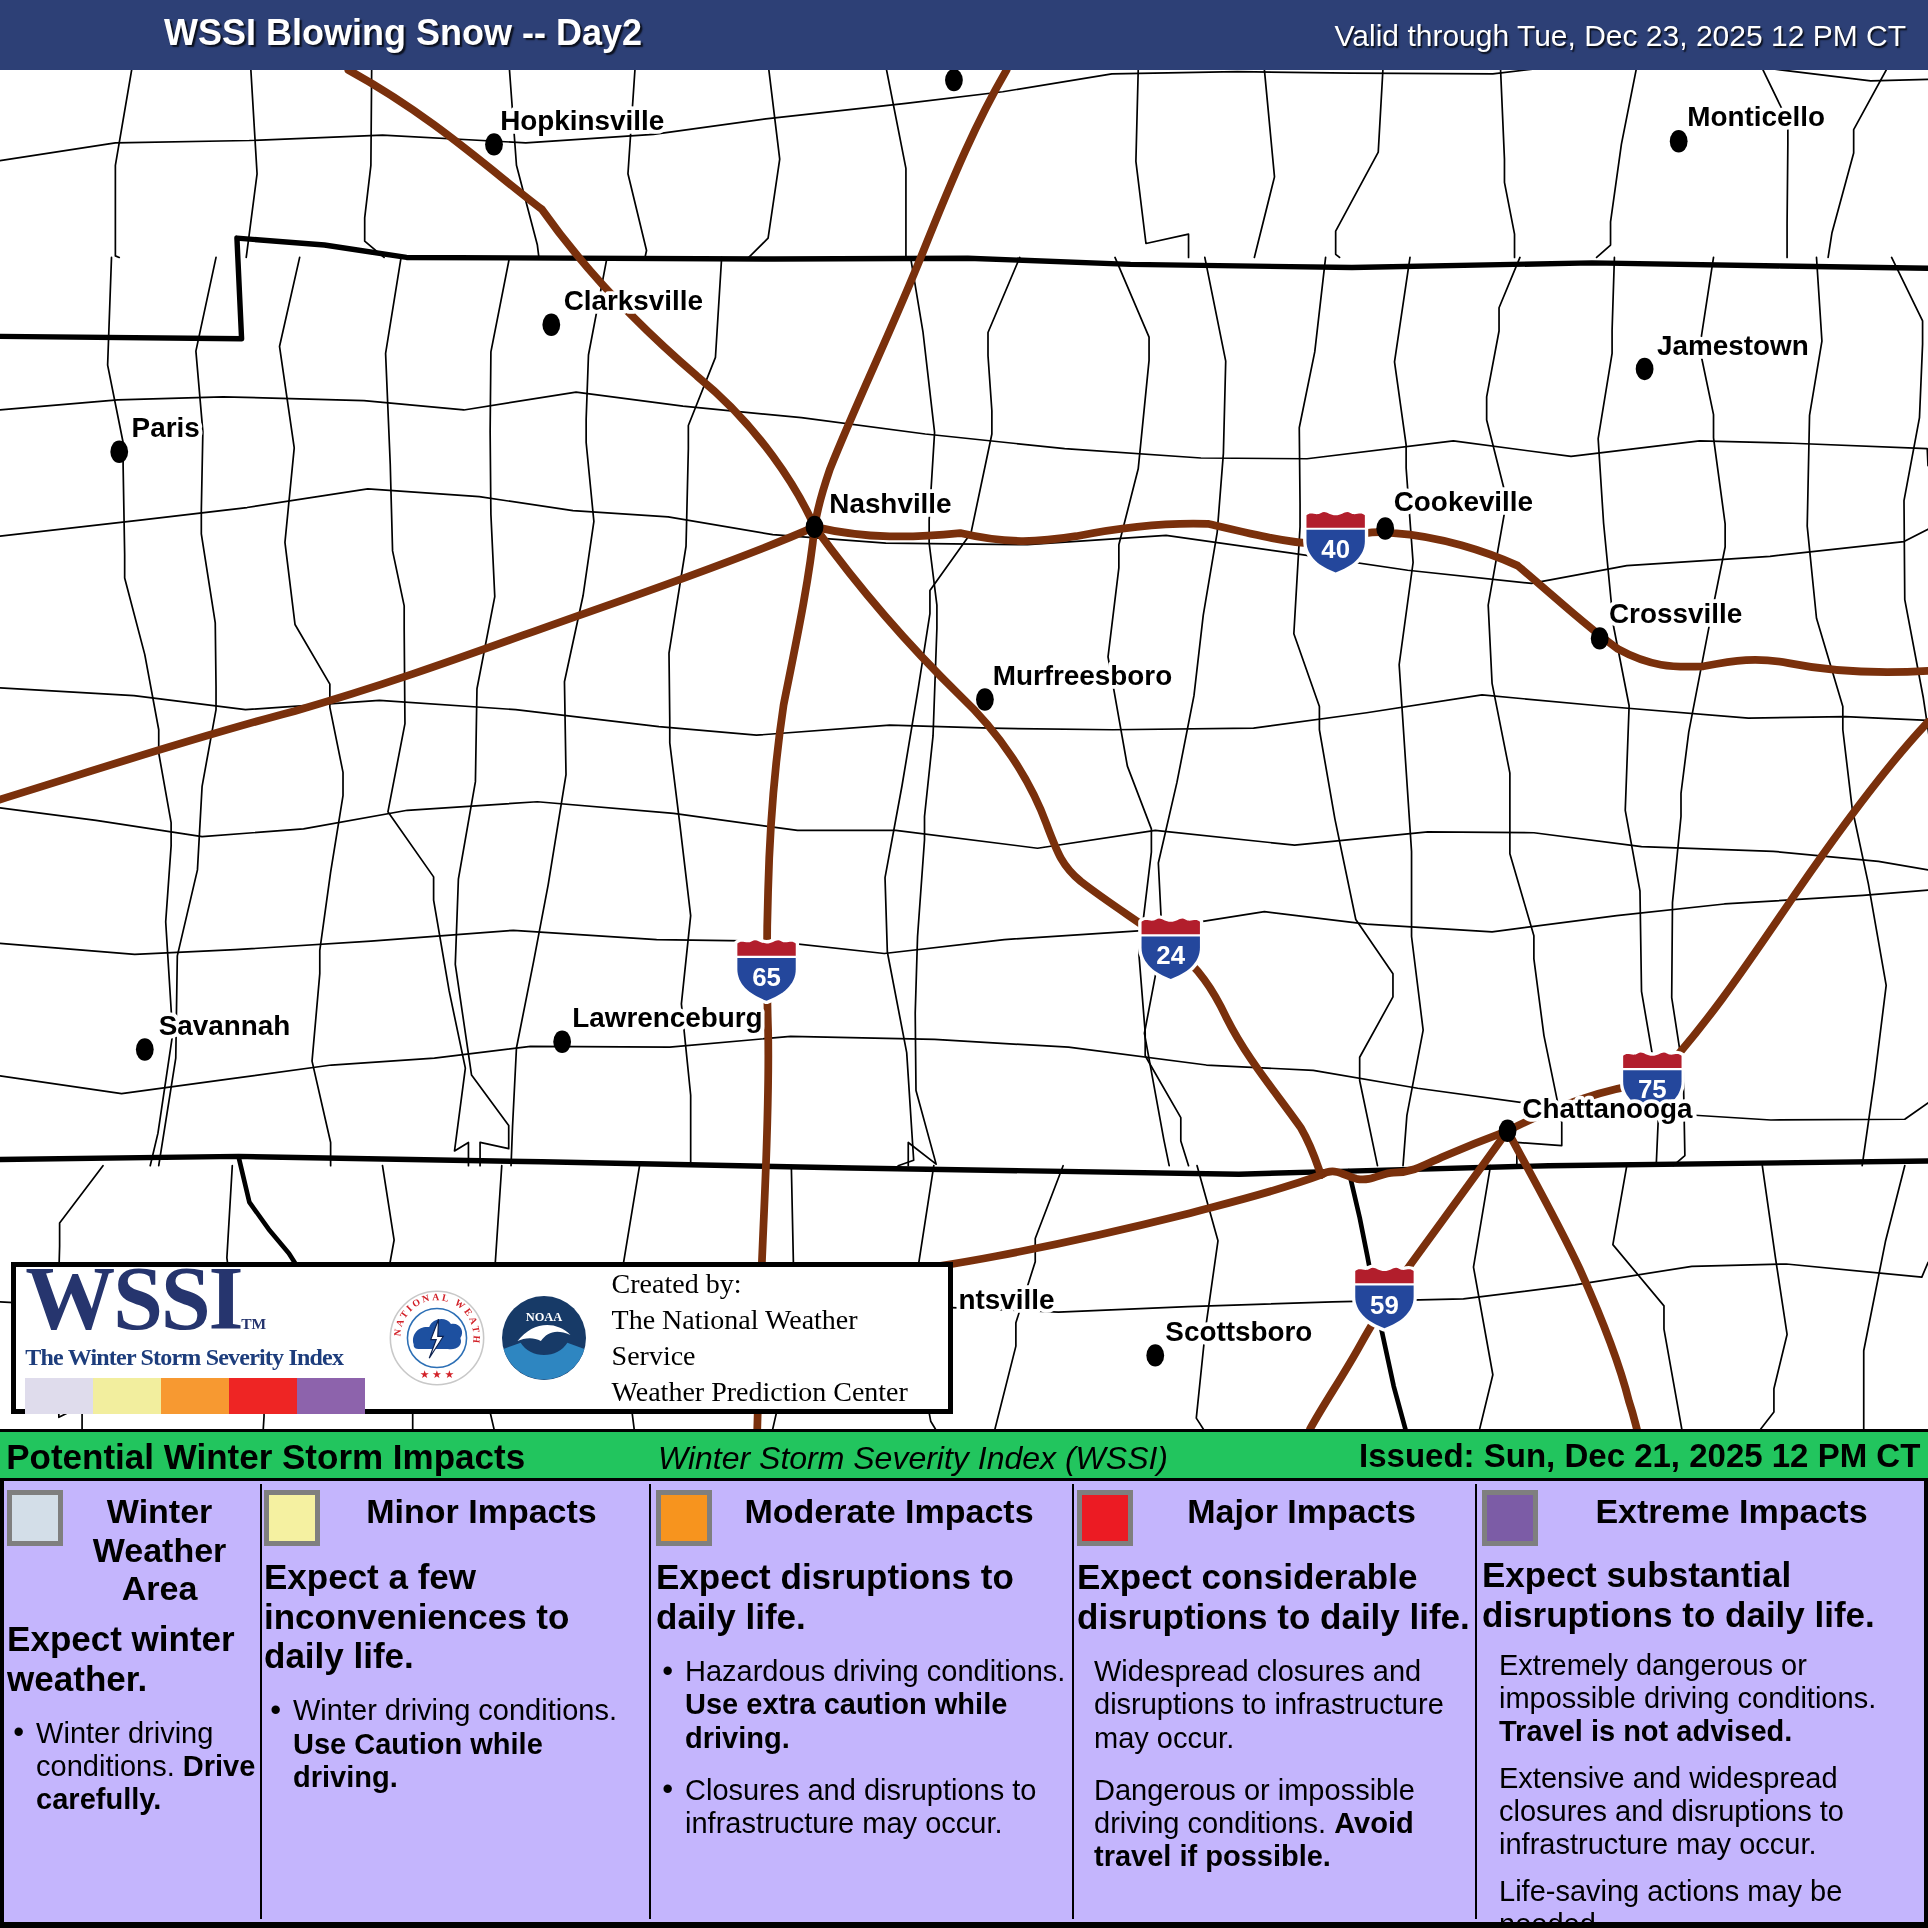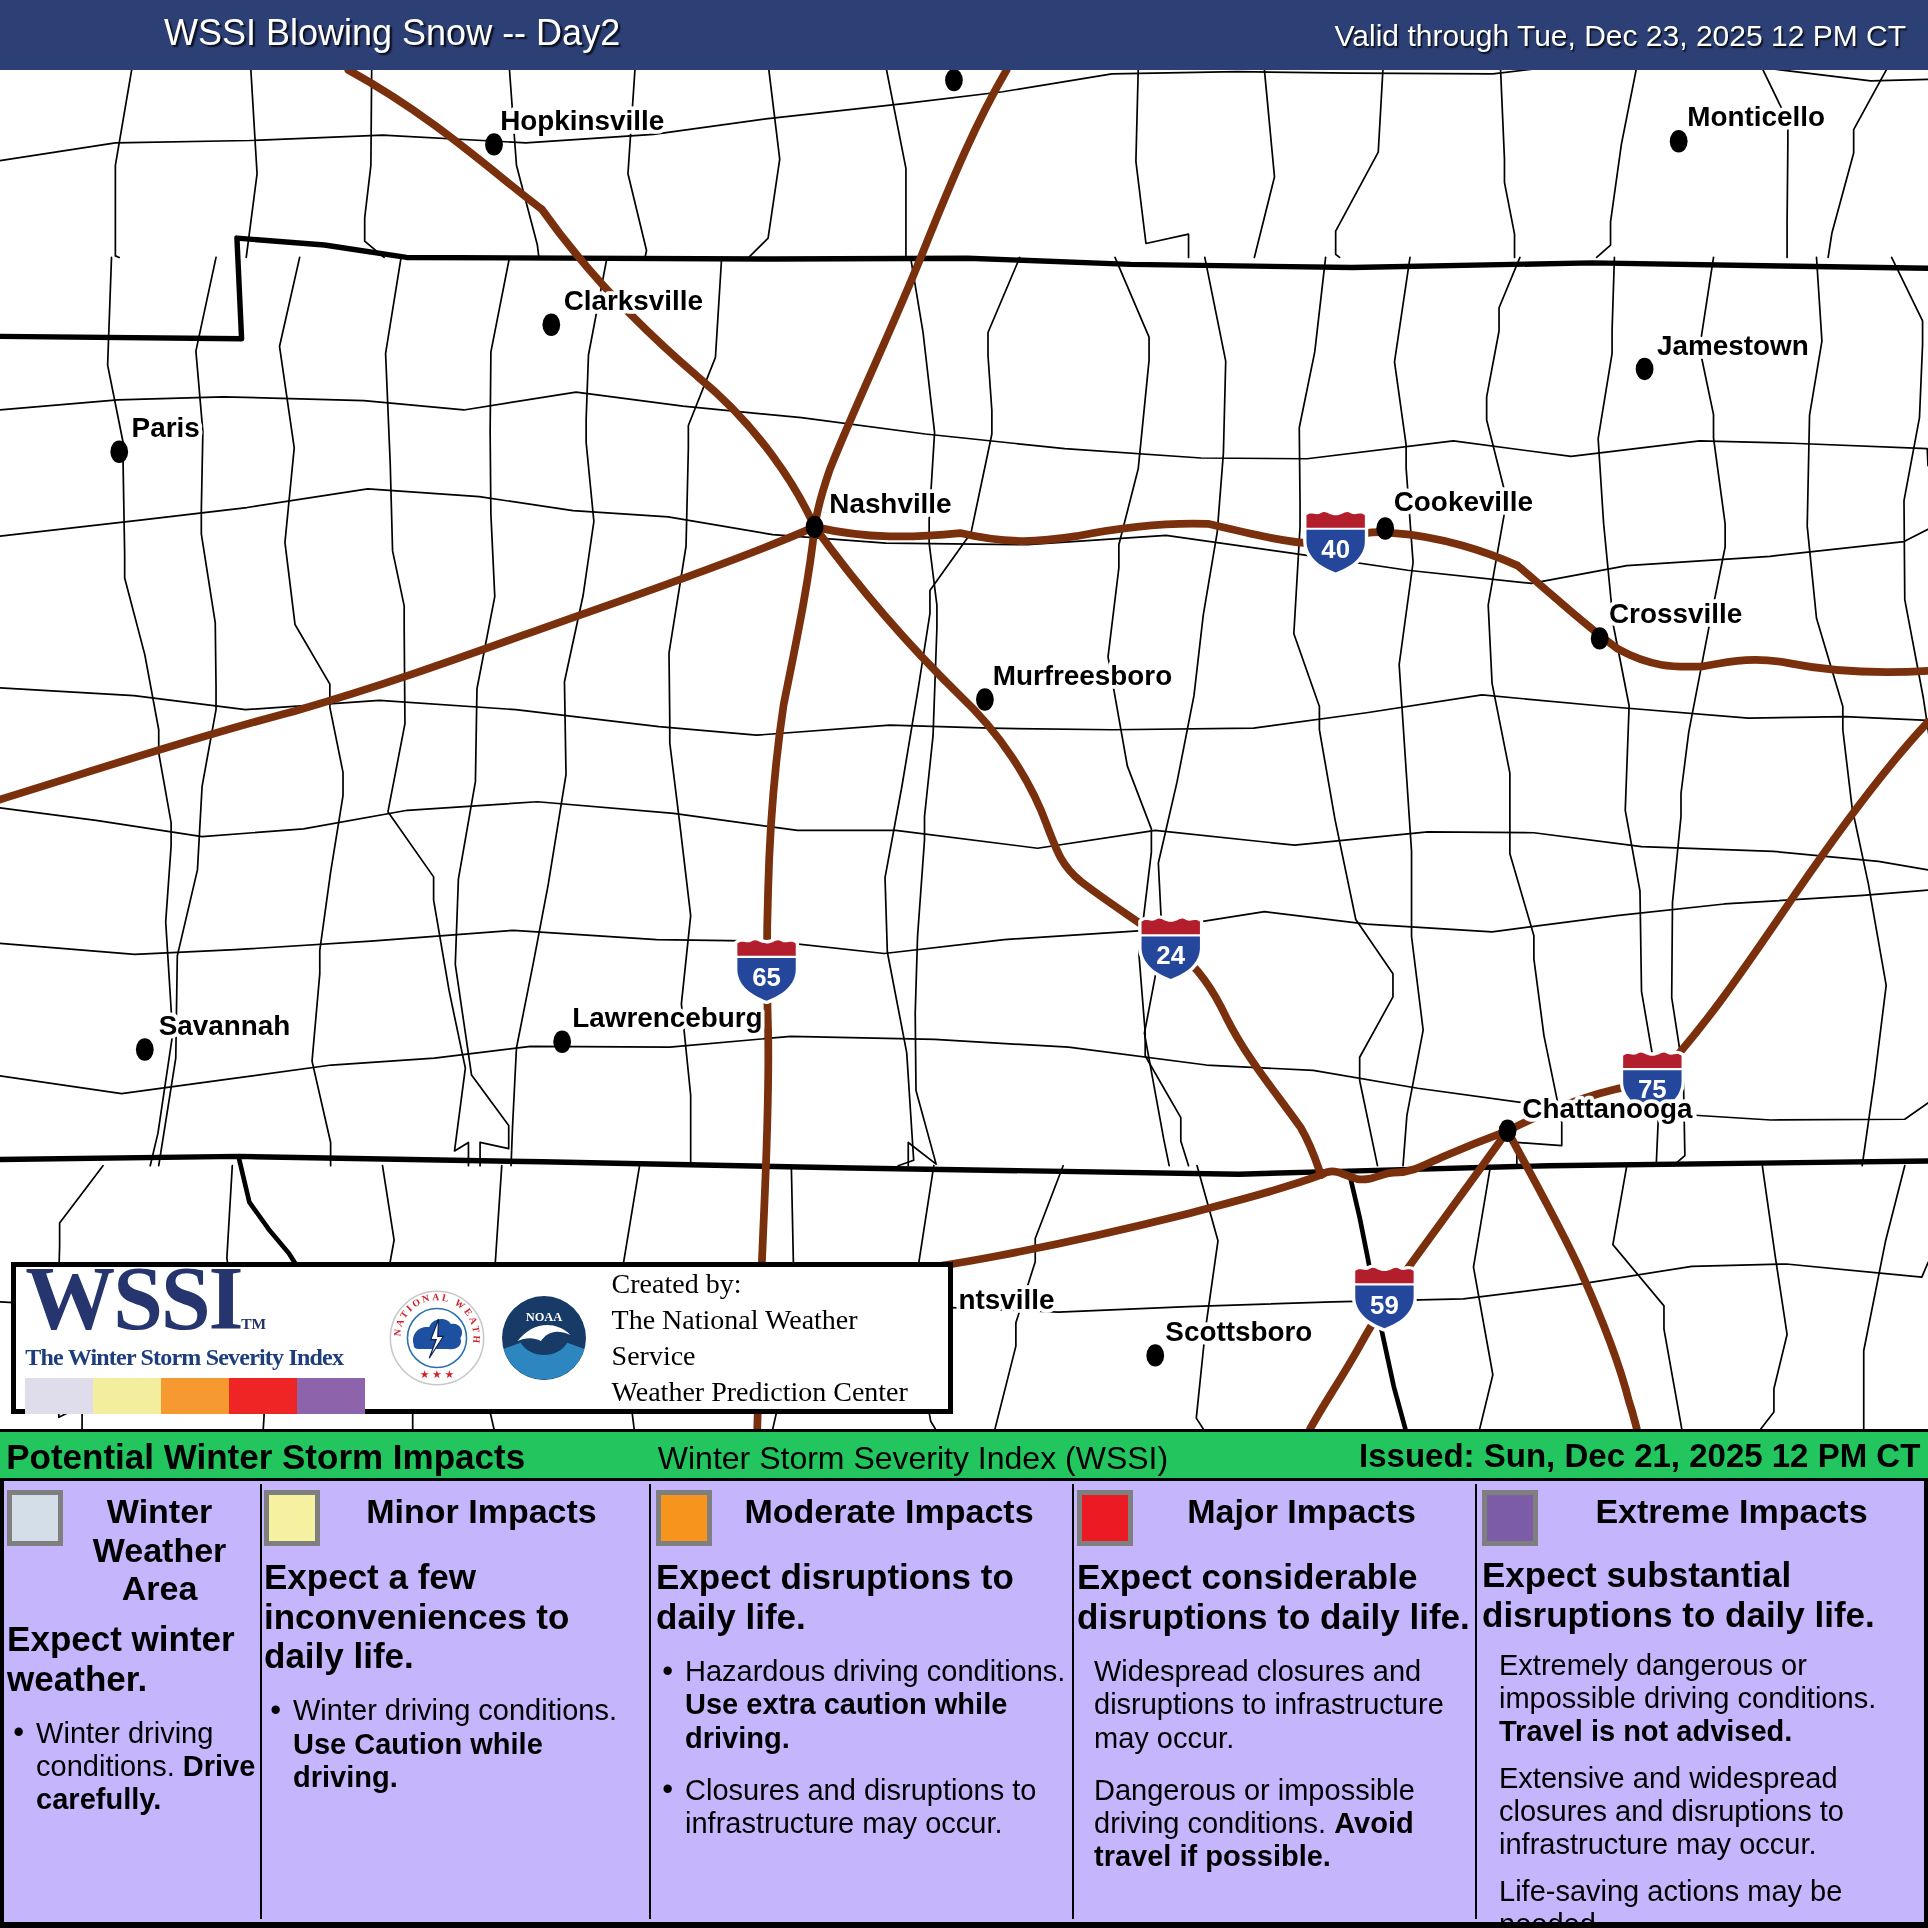--- a/index.html
+++ b/index.html
@@ -1,20 +1,20 @@
 <!DOCTYPE html>
 <html style="font-size:12.4px"><head>
 <meta charset="utf-8">
 <style>
   html,body{margin:0;padding:0;background:#fff;}
   #page{position:relative;width:1928px;height:1928px;overflow:hidden;background:#fff;
         font-family:"Liberation Sans", sans-serif;}
   
   #header{position:absolute;left:0;top:0;width:1928px;height:70px;background:#2D4076;}
-  #title{position:absolute;left:164px;top:12.4px;font-size:36px;font-weight:normal;color:#fff;
+  #title{position:absolute;left:164px;top:12.4px;font-size:36px;font-weight:bold;color:#fff;
          text-shadow:2.3px 2.3px 1.5px rgba(0,0,0,0.75);}
   #valid{position:absolute;right:22px;top:18.6px;font-size:30px;color:#fff;
          text-shadow:1.5px 1.5px 1.5px rgba(0,0,0,0.8);}
   
   #map{position:absolute;left:0;top:70px;width:1928px;height:1359px;background:#fff;}
   #map svg{display:block;}
   .citylabel{font-family:"Liberation Sans",sans-serif;font-weight:bold;font-size:36px;
              fill:#000;stroke:#fff;stroke-width:10px;paint-order:stroke;stroke-linejoin:round;}
   .shieldnum{font-family:"Liberation Sans",sans-serif;font-weight:bold;font-size:23px;
              fill:#fff;text-anchor:middle;}
@@ -26,21 +26,21 @@
   .wssi-word{font-size:90px;font-weight:bold;color:#26356E;line-height:0.82;letter-spacing:-2.3px;}
   .wssi-word .tm{font-size:15.5px;letter-spacing:0;vertical-align:baseline;}
   .wssi-tag{font-size:24px;font-weight:bold;color:#1D3D7C;margin-top:7.7px;letter-spacing:-0.8px;}
   .wssi-strip{display:flex;margin-top:7px;}
   .wssi-strip .sw{width:68px;height:36px;}
   .created{margin-left:18.6px;font-size:28px;line-height:1.28;color:#000;}
   
   #graybar{position:absolute;left:0;top:1429px;width:1928px;height:53px;background:#22c55e;
            border-top:3.1px solid #000;border-bottom:4.6px solid #000;box-sizing:border-box;text-align:center;}
   #bar-left{position:absolute;left:6.2px;top:4.6px;font-size:35px;font-weight:bold;color:#000;}
-  #bar-center{position:absolute;left:50%;transform:translateX(-60%);top:7.7px;font-size:32px;color:#000;}
+  #bar-center{position:absolute;left:50%;transform:translateX(-60%);top:7.7px;font-size:32px;color:#000;font-style:italic;}
   #bar-right{position:absolute;right:7.7px;top:4.6px;font-size:33px;font-weight:bold;color:#000;}
   
   #legend{position:absolute;left:0;top:1481px;width:1928px;height:447px;background:#c4b5fd;
           border-left:4.6px solid #000;border-right:4.6px solid #000;border-bottom:6.2px solid #000;
           box-sizing:border-box;}
   .divider{position:absolute;top:3.1px;bottom:3.1px;width:2.3px;background:#000;}
   .col{position:absolute;top:7.7px;color:#000;}
   .hrow{display:flex;align-items:flex-start;}
   .swatch{width:56px;height:56px;border:5.4px solid #7F7F7F;box-sizing:border-box;flex:none;margin-top:1.5px;}
   .ctitle{flex:1;text-align:center;font-weight:bold;font-size:34px;line-height:1.14;padding-top:3.1px;}

